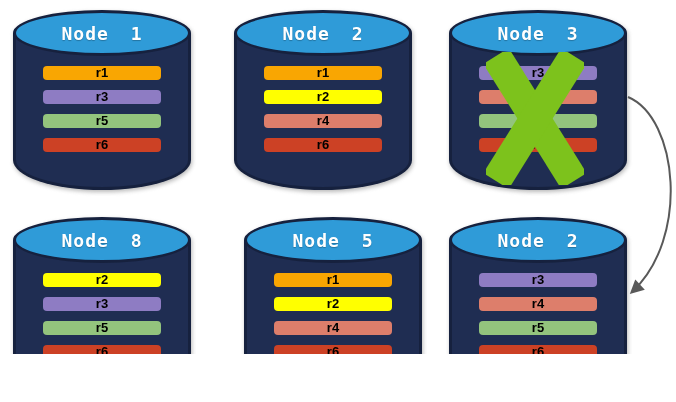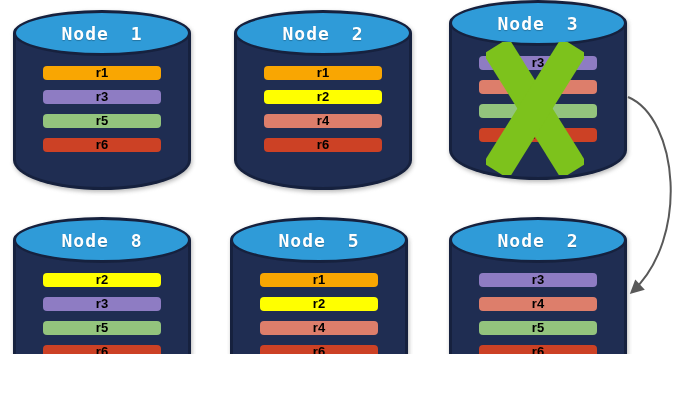--- a/index.html
+++ b/index.html
@@ -101,21 +101,21 @@
         <div class="bar" style="background: rgb(221, 126, 107);">
             <span class="bar-label">r4</span>
           </div>
         <div class="bar" style="background: rgb(204, 65, 37);">
             <span class="bar-label">r6</span>
           </div>
       </div>
     </div>
   </div>
 
-  <div class="node" style="left:449px;top:0">
+  <div class="node" style="left:449px;top:10px">
     <div class="cyl">
       <div class="cyl-body"></div>
       <div class="cyl-top">
         <span class="node-title">Node 3</span>
       </div>
       <div class="bars">
         <div class="bar" style="background: rgb(142, 124, 195);">
             <span class="bar-label">r3</span>
           </div>
         <div class="bar" style="background: rgb(221, 126, 107);">
@@ -151,21 +151,21 @@
         <div class="bar" style="background: rgb(147, 196, 125);">
             <span class="bar-label">r5</span>
           </div>
         <div class="bar" style="background: rgb(204, 65, 37);">
             <span class="bar-label">r6</span>
           </div>
       </div>
     </div>
   </div>
 
-  <div class="node" style="left:230px;top:217px">
+  <div class="node" style="left:244px;top:217px">
     <div class="cyl">
       <div class="cyl-body"></div>
       <div class="cyl-top">
         <span class="node-title">Node 5</span>
       </div>
       <div class="bars">
         <div class="bar" style="background: rgb(249, 166, 2);">
             <span class="bar-label">r1</span>
           </div>
         <div class="bar" style="background: rgb(255, 255, 0);">

